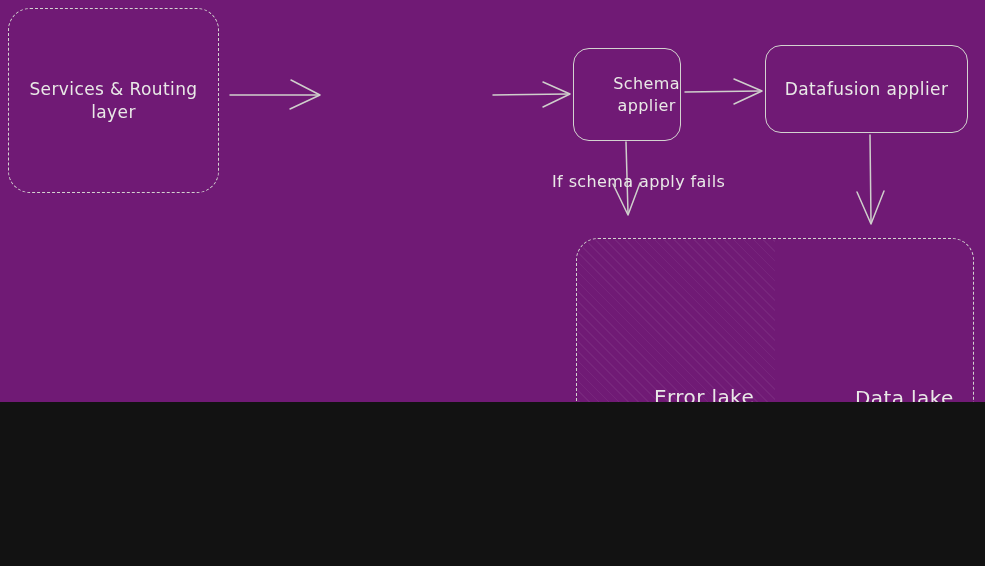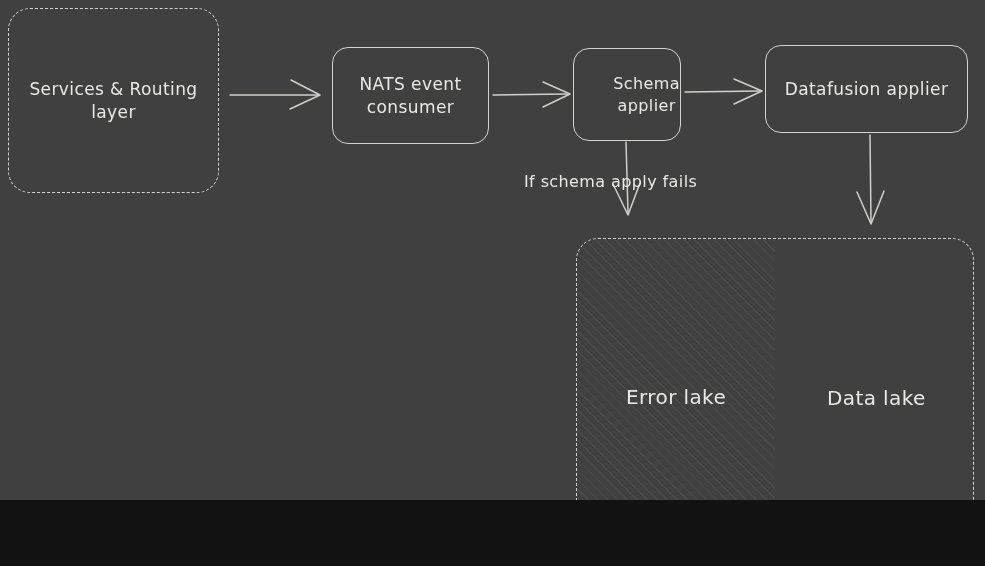--- a/index.html
+++ b/index.html
@@ -3,22 +3,22 @@
 <meta charset="utf-8">
 <style>
   html, body {
     margin: 0;
     padding: 0;
     background: #121212;
   }
   #canvas {
     position: relative;
     width: 985px;
-    height: 500px;
-    background: #404040;
+    height: 402px;
+    background: #701a75;
     overflow: hidden;
     font-family: "DejaVu Sans", sans-serif;
   }
   .node {
     position: absolute;
     box-sizing: border-box;
     display: flex;
     align-items: center;
     justify-content: center;
     color: #e9e9e7;
@@ -49,20 +49,21 @@
       rgba(255,255,255,0) 1.2px,
       rgba(255,255,255,0) 7px
     );
     pointer-events: none;
   }
   .free-label {
     position: absolute;
     color: #e9e9e7;
     white-space: nowrap;
     letter-spacing: 0.4px;
+    margin-left: 28px;
   }
   svg.edges {
     position: absolute;
     left: 0;
     top: 0;
     width: 985px;
     height: 566px;
     overflow: visible;
   }
   .edge-line {
@@ -104,24 +105,20 @@
       <path class="edge-line" d="M 870 135 L 871 222"></path>
       <path class="edge-line" d="M 857 192 L 871 224 L 884 191"></path>
     </g>
   </svg>
 
   <div class="node dashed-box" style="left:8px; top:8px; width:211px; height:185px; font-size:17px;">
     <span class="node-label">Services &amp; Routing
 layer</span>
   </div>
 
-  <div class="node solid-box" style="left:332px; top:47px; width:157px; height:97px; font-size:17px;">
-    <span class="node-label">NATS event
-consumer</span>
-  </div>
 
   <div class="node solid-box" style="left:573px; top:48px; width:108px; height:93px; font-size:16px;justify-content:flex-end;">
     <span class="node-label">Schema
 applier</span>
   </div>
 
   <div class="node solid-box" style="left:765px; top:45px; width:203px; height:88px; font-size:17px;">
     <span class="node-label">Datafusion applier</span>
   </div>
 

